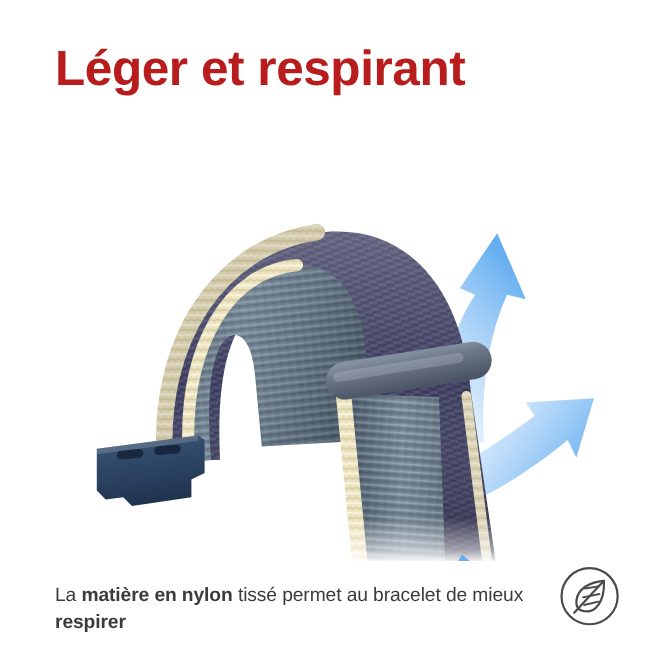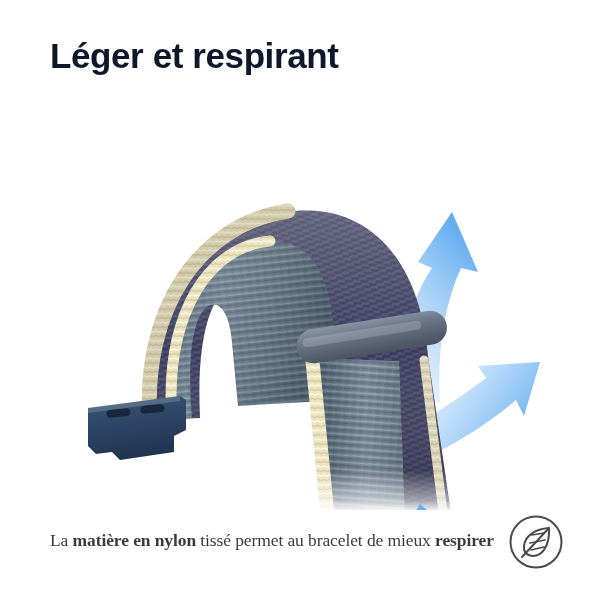--- a/index.html
+++ b/index.html
@@ -9,24 +9,24 @@
     font-family:"Liberation Sans", sans-serif;
     overflow:hidden;
     position:relative;
   }
   .page{position:absolute;inset:0;background:#fff;}
 
   
   .title{
     position:absolute;
     left:50px; top:36px;
-    font-size:35px;
+    font-size:45px;
     font-weight:bold;
     letter-spacing:-0.4px;
-    color:#0f172a;
+    color:#b91c1c;
     line-height:1.15;
     white-space:nowrap;
   }
 
   
   .stage{
     position:absolute;
     left:0; top:100px;
     width:600px; height:410px;
   }
@@ -34,21 +34,20 @@
 
   
   .caption{
     position:absolute;
     left:50px; top:528px;
     width:470px;
     font-size:17.5px;
     line-height:25px;
     color:#3b3b3b;
     letter-spacing:-0.1px;
-    font-family:Liberation Serif, serif;
   }
   .caption b{font-weight:bold;}
   .caption .seg{white-space:pre-wrap;}
 
   
   .leaf-badge{
     position:absolute;
     left:508px; top:514px;
     width:56px; height:56px;
   }

